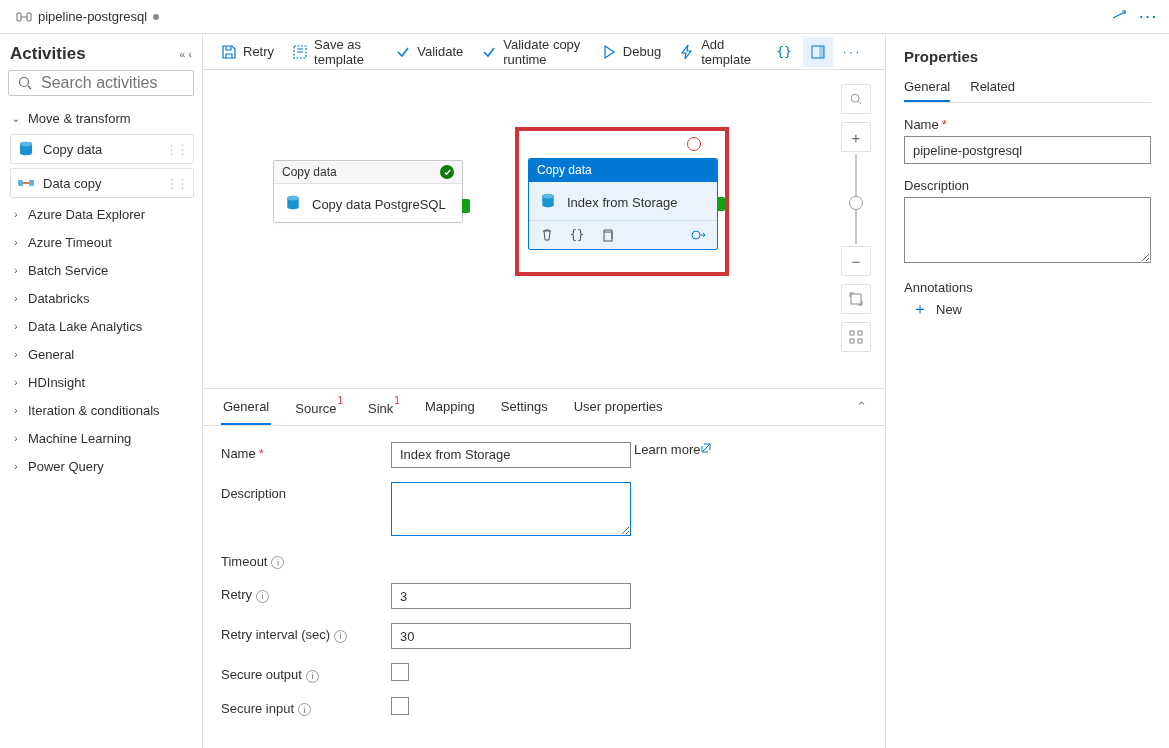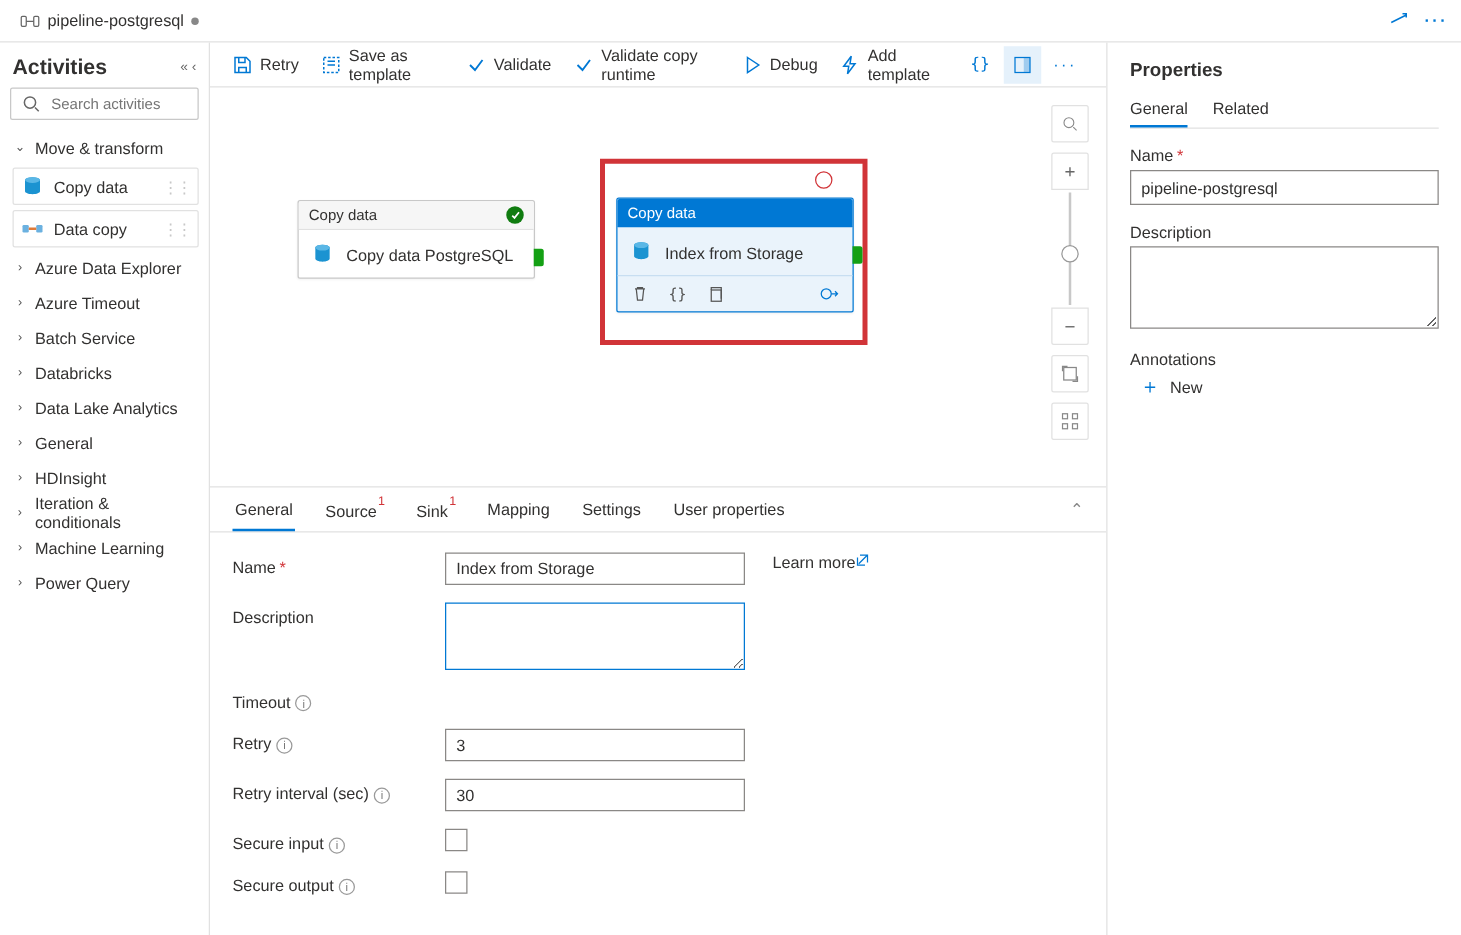--- a/index.html
+++ b/index.html
@@ -23,26 +23,26 @@
   .tab-dirty{width:6px;height:6px;border-radius:50%;background:#888}
   .tabbar-right{margin-left:auto;display:flex;gap:14px;align-items:center;padding-right:6px}
   .ico{display:inline-flex;width:16px;height:16px;align-items:center;justify-content:center;color:var(--blue)}
   .ico svg{width:16px;height:16px}
   .ico.gray svg *{stroke:#666;fill:none}
 
   
   .layout{display:flex;height:714px}
 
   
-  .side{width:168px;border-right:1px solid var(--border);display:flex;flex-direction:column;padding:8px 8px 0 8px}
+  .side{width:203px;border-right:1px solid var(--border);display:flex;flex-direction:column;padding:8px 8px 0 8px}
   .side-head{display:flex;align-items:center;margin:2px 2px 6px 2px}
   .side-head h2{font-size:17px;font-weight:600;margin:0;flex:1}
   .collapse{font-size:11px;color:#666}
   .search{display:flex;align-items:center;gap:6px;border:1px solid var(--border-dark);border-radius:2px;height:26px;padding:0 8px;margin-bottom:8px}
-  .search input{border:none;outline:none;font-size:12px;flex:1;background:transparent}
+  .search input{border:none;outline:none;font-size:16px;flex:1;background:transparent}
 
   .group{display:flex;align-items:center;gap:6px;height:28px;cursor:pointer;padding-left:2px}
   .group .chev{font-size:10px;color:#555;width:12px;display:inline-block;text-align:center}
   .group.open .chev{transform:rotate(0)}
   .act-item{display:flex;align-items:center;gap:8px;height:30px;padding:0 6px;border:1px solid var(--border);border-radius:2px;margin:2px 0 2px 2px;background:#fff}
   .act-item .grip{margin-left:auto;color:#c8c8c8;letter-spacing:-2px}
   .db-ico{display:inline-flex}
   .db-ico svg{width:18px;height:18px}
 
   
@@ -83,21 +83,21 @@
   .tabs{display:flex;gap:22px;border-bottom:1px solid var(--border);margin:0 -18px 16px -18px;padding:0 18px;position:relative}
   .tabs .t{padding:10px 2px 8px 2px;font-size:13px;cursor:pointer;position:relative;color:var(--text)}
   .tabs .t.active{color:var(--text);font-weight:400;border-bottom:2px solid var(--blue)}
   .tabs .t sup{color:var(--red);font-size:10px;position:relative;top:-4px;left:1px}
   .tabs .coll{margin-left:auto;display:flex;align-items:center;color:#888;cursor:pointer}
   .frow{display:flex;align-items:flex-start;margin-bottom:14px}
   .flabel{width:170px;padding-top:4px}
   .req{color:var(--red);margin-left:3px}
   .finput{width:240px;height:26px;border:1px solid #8a8886;padding:0 8px;font-size:13px;outline:none}
   .ftext{width:240px;height:54px;border:1px solid var(--blue);padding:4px 8px;font-size:13px;outline:none;resize:both}
-  .learn{margin-left:22px;color:var(--blue);text-decoration:none;display:inline-flex;align-items:flex-start;gap:0}
+  .learn{margin-left:3px;color:var(--blue);text-decoration:none;display:inline-flex;align-items:flex-start;gap:0}
   .chk{width:18px;height:18px;border:1px solid #8a8886}
   .infoi{display:inline-flex;width:13px;height:13px;border:1px solid #999;border-radius:50%;align-items:center;justify-content:center;font-size:9px;color:#777;margin-left:4px}
 
   
   .props{width:284px;border-left:1px solid var(--border);padding:14px 18px}
   .props h3{font-size:15px;font-weight:700;margin:0 0 8px 0}
   .ptabs{display:flex;gap:20px;border-bottom:1px solid var(--border);margin-bottom:14px}
   .ptabs .pt{padding:6px 0;font-size:13px;cursor:pointer}
   .ptabs .pt.active{border-bottom:2px solid var(--blue)}
   .pfield{margin-bottom:14px}
@@ -417,25 +417,25 @@
       </div>
       <div class="frow">
         <div class="flabel"><span>Retry</span><span class="infoi">i</span></div>
         <input class="finput" value="3" style="">
       </div>
       <div class="frow">
         <div class="flabel"><span>Retry interval (sec)</span><span class="infoi">i</span></div>
         <input class="finput" value="30" style="">
       </div>
       <div class="frow">
+        <div class="flabel"><span>Secure output</span><span class="infoi">i</span></div>
+        <div class="chk"></div>
+      </div>
+      <div class="frow">
         <div class="flabel"><span>Secure input</span><span class="infoi">i</span></div>
-        <div class="chk"></div>
-      </div>
-      <div class="frow">
-        <div class="flabel"><span>Secure output</span><span class="infoi">i</span></div>
         <div class="chk"></div>
       </div>
     </div>
   </div>
 
   <div class="props">
     <h3>Properties</h3>
     <div class="ptabs">
       <div class="pt active">General</div>
       <div class="pt">Related</div>

